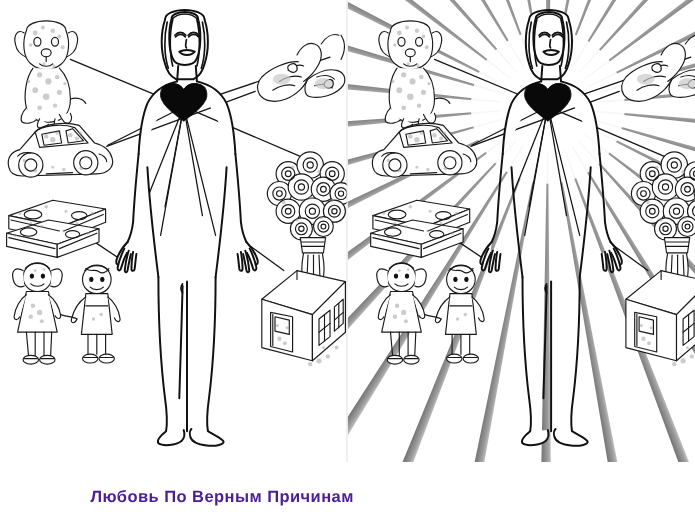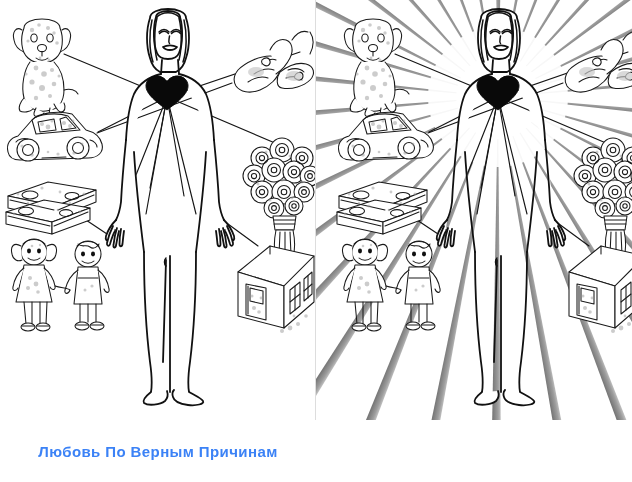--- a/index.html
+++ b/index.html
@@ -6,21 +6,21 @@
   body{width:632px;height:482px;overflow:hidden;font-family:"Liberation Sans",sans-serif;}
   .stage{position:relative;width:632px;height:482px;background:#ffffff;}
   .panels{position:absolute;left:0;top:0;width:632px;height:420px;}
   .panel{position:absolute;top:0;height:420px;width:316px;overflow:hidden;background:#ffffff;}
   .panel-left{left:0;}
   .panel-right{left:316px;}
   .divider{position:absolute;left:315px;top:0;width:1px;height:420px;background:#dddddd;}
   .captions{position:absolute;left:0;top:420px;width:632px;height:62px;}
   .caption{position:absolute;top:20px;height:24px;line-height:24px;
            font-family:"Liberation Sans",sans-serif;font-size:15px;font-weight:bold;
-           color:#3b82f6;letter-spacing:0.4px;text-align:center;}
+           color:#4c1d95;letter-spacing:0.4px;text-align:center;padding-left:44px;}
   .caption-left{left:0;width:316px;}
   .caption-right{left:316px;width:316px;}
   svg{display:block;}
   .ink-body{fill:#ffffff;stroke:#111111;stroke-width:1.8;stroke-linecap:round;stroke-linejoin:round;}
   .ink-face{fill:none;stroke:#111111;stroke-width:1.5;stroke-linecap:round;stroke-linejoin:round;}
   .heart-shape{fill:#090909;stroke:#090909;stroke-width:1;}
   .connector{fill:none;stroke:#151515;stroke-width:1.15;stroke-linecap:round;}
   .sketch{fill:none;stroke:#1a1a1a;stroke-width:1.05;stroke-linejoin:round;stroke-linecap:round;}
   .sketch-f{fill:#ffffff;stroke:#1a1a1a;stroke-width:1.05;stroke-linejoin:round;stroke-linecap:round;}
   .shade2{fill:#9a9a9a;opacity:.5;stroke:none;}

